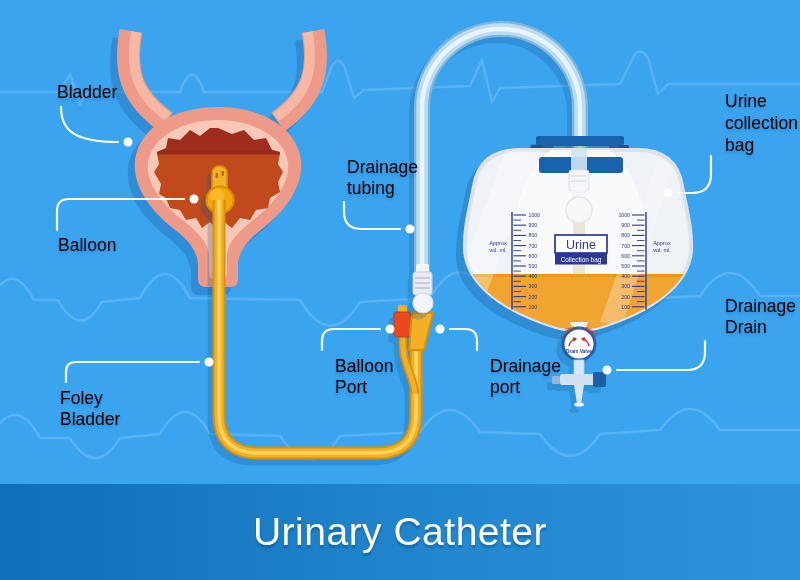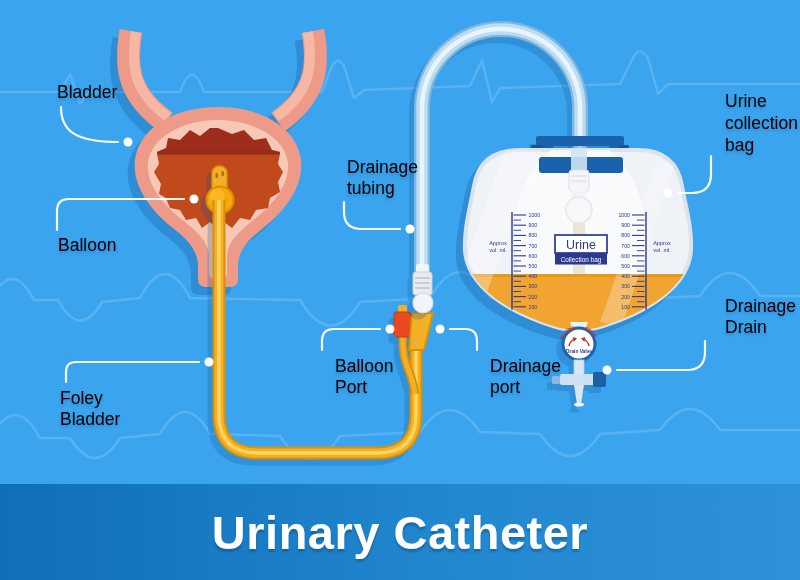--- a/index.html
+++ b/index.html
@@ -15,21 +15,21 @@
     position:absolute;color:#000000;font-size:17.5px;line-height:21px;
     text-shadow:0 2px 3px rgba(20,70,130,0.30);white-space:nowrap;margin-left:28px;
   }
   .callout.wide{line-height:22px;}
   .banner{
     position:absolute;left:0;bottom:0;width:800px;height:96px;
     background:linear-gradient(90deg,#0F6FB8 0%,#2187CF 55%,#2E92DA 100%);
     display:flex;align-items:center;justify-content:center;
   }
   .banner h1{
-    margin:0;color:#ffffff;font-size:47px;font-weight:700;letter-spacing:0.5px;
+    margin:0;color:#ffffff;font-size:39px;font-weight:400;letter-spacing:0.5px;
     text-shadow:0 3px 2px rgba(15,60,110,0.38);
   }
   .svgtxt{font-family:"Liberation Sans","DejaVu Sans",sans-serif;}
 </style>
 </head>
 <body>
 
 <div class="stage">
 
 <svg width="800" height="580" viewBox="0 0 800 580">

